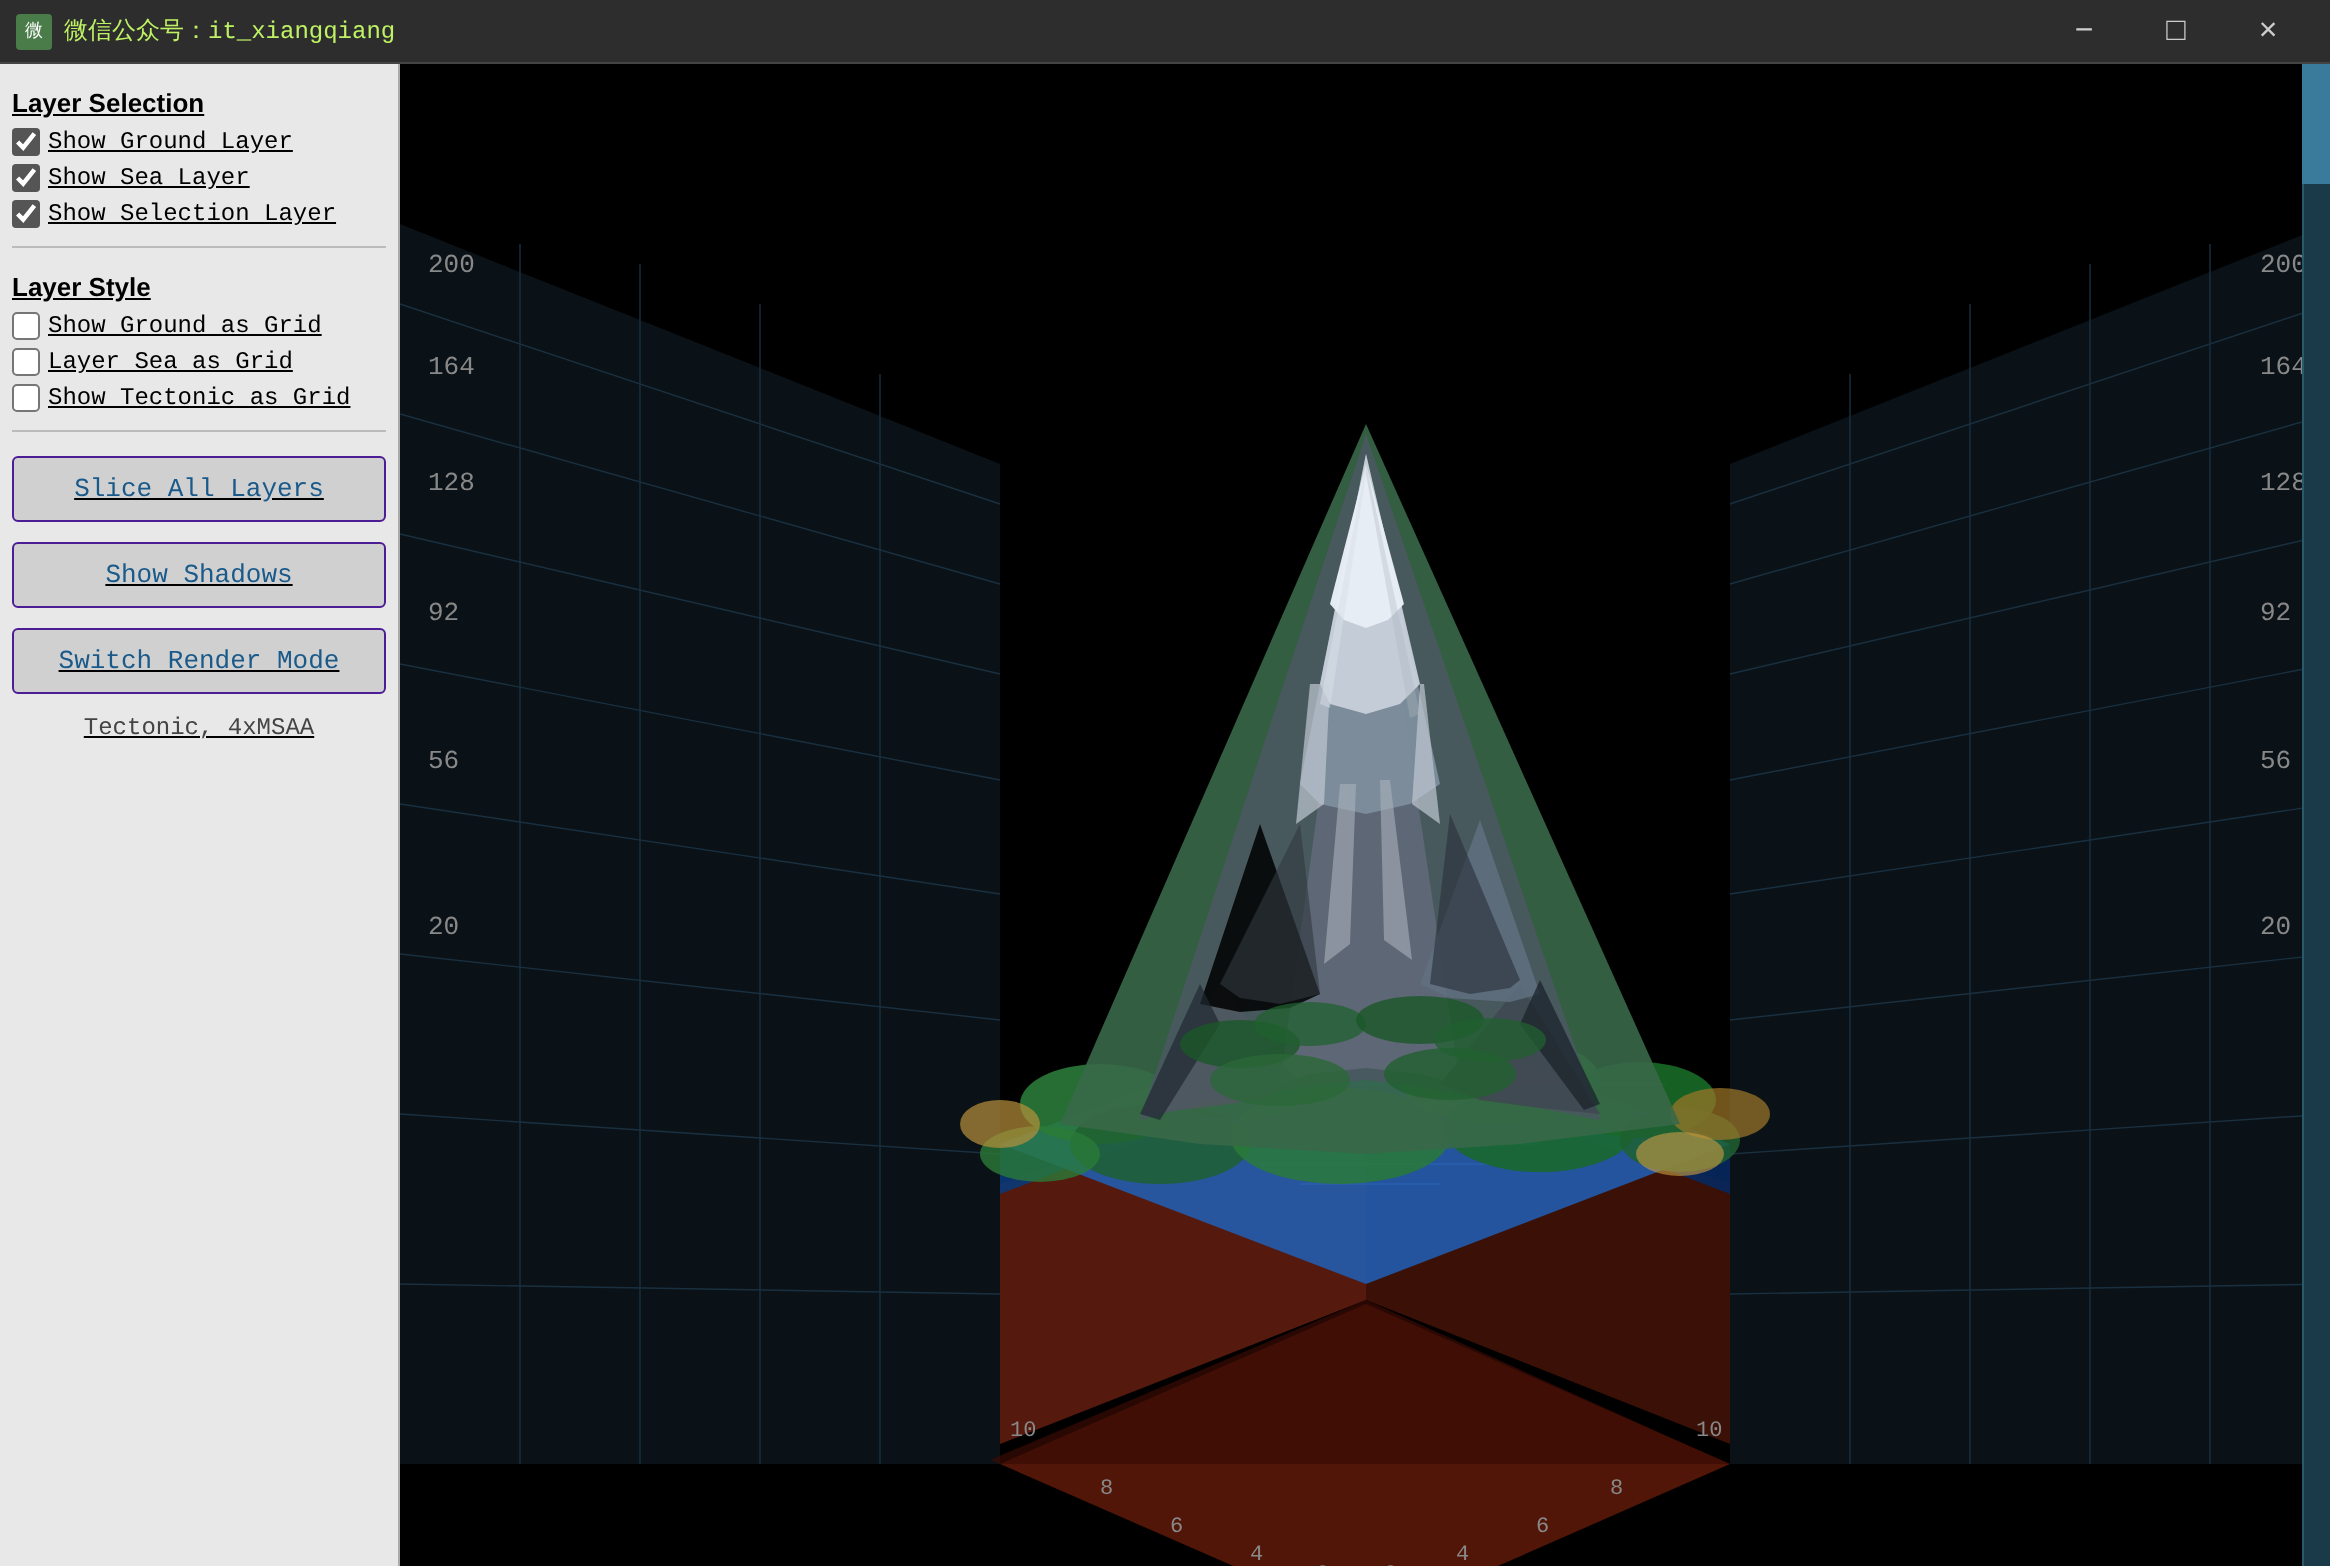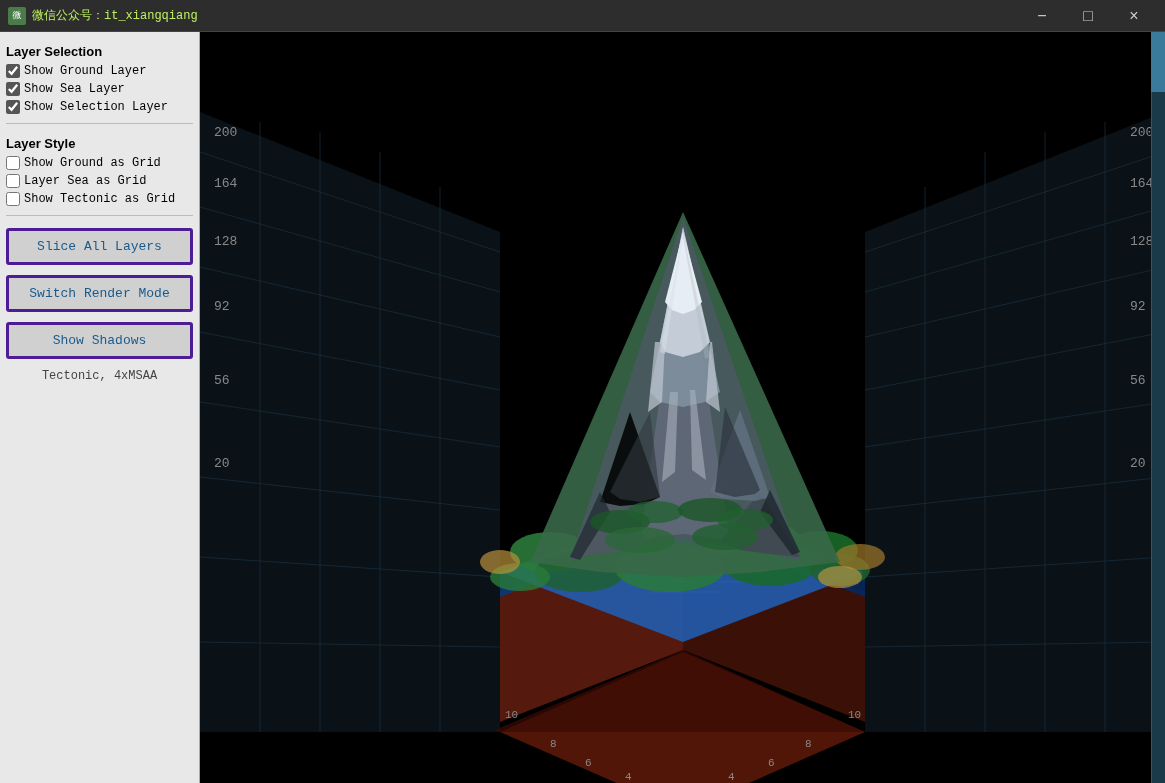--- a/index.html
+++ b/index.html
@@ -50,20 +50,21 @@
       font-size: 16px;
       cursor: pointer;
       display: flex; align-items: center; justify-content: center;
     }
 
     
     .main-layout {
       display: flex;
       width: 100%;
       height: calc(783px - 32px);
+      text-decoration: underline;
     }
 
     
     .left-panel {
       width: 200px;
       min-width: 200px;
       background: #e8e8e8;
       border-right: 1px solid #aaa;
       padding: 8px 6px;
       display: flex;
@@ -101,21 +102,21 @@
     .divider {
       height: 1px;
       background: #bbb;
       margin: 6px 0;
     }
 
     .panel-button {
       width: 100%;
       padding: 8px 16px;
       background: #d0d0d0;
-      border: 3px solid #4c1d95;
+      border: 1px solid #4c1d95;
       border-radius: 3px;
       font-family: 'Courier New', monospace;
       font-size: 13px;
       color: #1a5a8a;
       cursor: pointer;
       text-align: center;
       margin: 4px 0;
     }
 
     .status-text {
@@ -213,23 +214,23 @@
 
     <label class="checkbox-row">
       <input type="checkbox" style="">
       <span>Show Tectonic as Grid</span>
     </label>
 
     <div class="divider"></div>
 
     <button class="panel-button">Slice All Layers</button>
 
+    <button class="panel-button">Show Shadows</button>
+
     <button class="panel-button">Switch Render Mode</button>
-
-    <button class="panel-button">Show Shadows</button>
 
     <div class="status-text">Tectonic, 4xMSAA</div>
 
   </div>
 
   <div class="viewport">
     <div class="scene-container">
 
       
       <svg width="100%" height="100%" viewBox="0 0 965 751" xmlns="http://www.w3.org/2000/svg">

